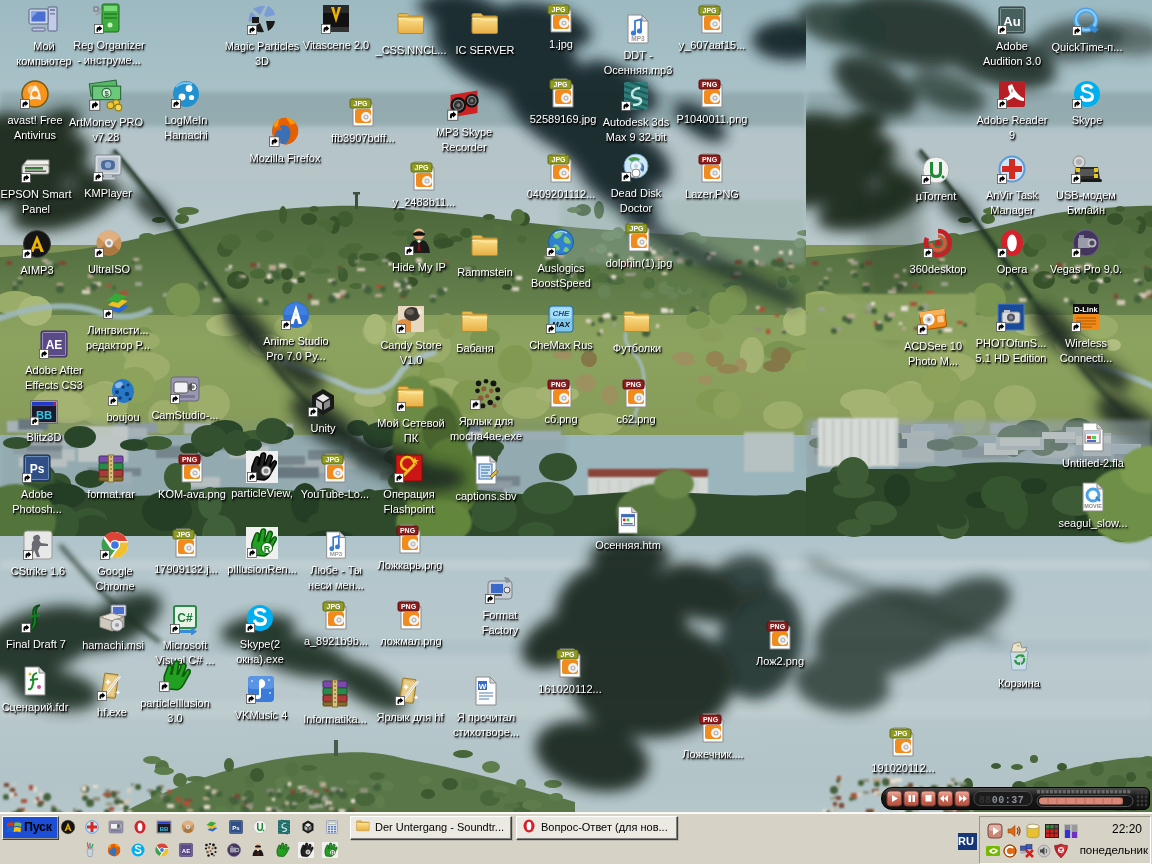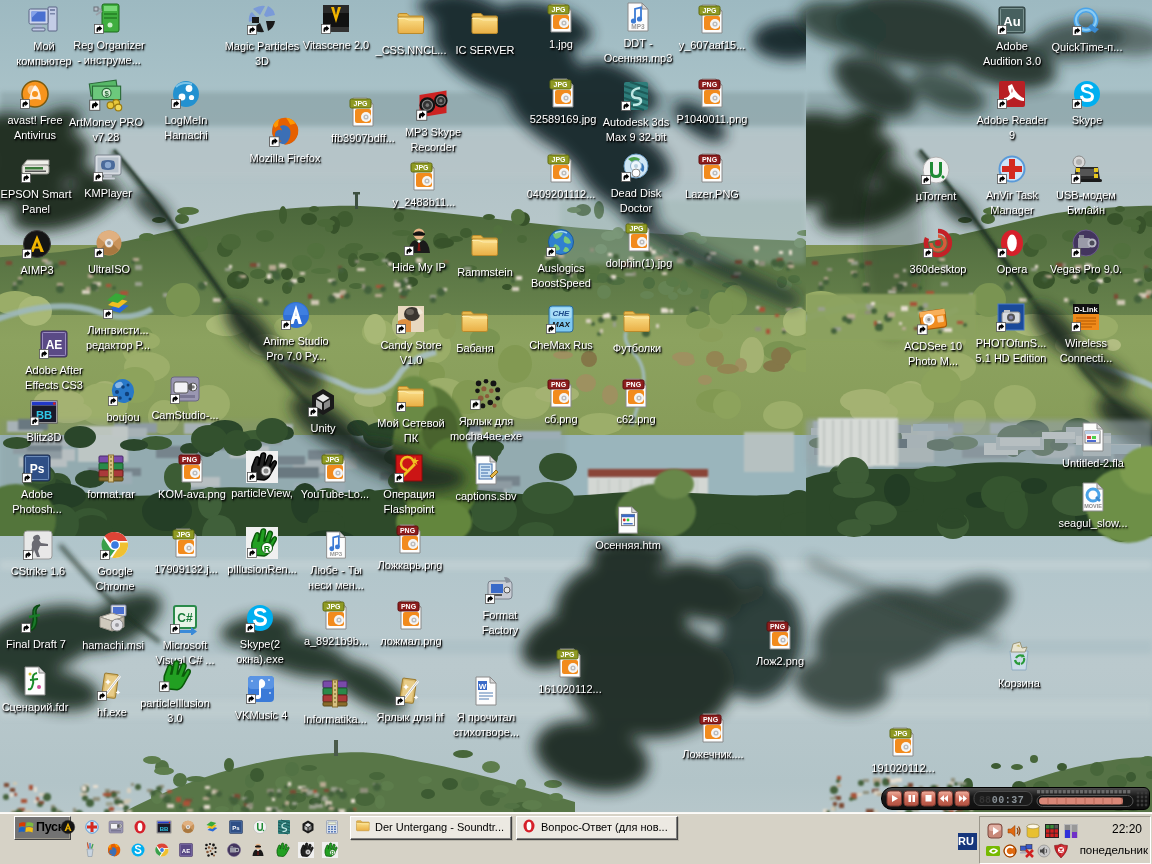--- a/index.html
+++ b/index.html
@@ -1615,21 +1615,21 @@
       <use href="#folder"></use>
     </svg>
     <div class="t">IC SERVER</div>
   </div>
 <div class="ic" style="left:519px;top:2px">
     <svg class="g" width="32" height="32" viewBox="0 0 32 32">
       <use href="#jpg"></use>
     </svg>
     <div class="t">1.jpg</div>
   </div>
-<div class="ic" style="left:596px;top:1px">
+<div class="ic" style="left:596px;top:13px">
     <svg class="g" width="32" height="32" viewBox="0 0 32 32">
       <use href="#mp3"></use>
     </svg>
     <div class="t">DDT -<br>Осенняя.mp3</div>
   </div>
 <div class="ic" style="left:670px;top:3px">
     <svg class="g" width="32" height="32" viewBox="0 0 32 32">
       <use href="#jpg"></use>
     </svg>
     <div class="t">y_607aaf15...</div>
@@ -1675,21 +1675,21 @@
       <use href="#shc"></use>
     </svg>
     <div class="t">Mozilla Firefox</div>
   </div>
 <div class="ic" style="left:321px;top:96px">
     <svg class="g" width="32" height="32" viewBox="0 0 32 32">
       <use href="#jpg"></use>
     </svg>
     <div class="t">ffb3907bdff...</div>
   </div>
-<div class="ic" style="left:391px;top:86px">
+<div class="ic" style="left:422px;top:86px">
     <svg class="g" width="36" height="36" viewBox="0 0 32 32">
       <use href="#skyperec"></use>
       <use href="#shc"></use>
     </svg>
     <div class="t">MP3 Skype<br>Recorder</div>
   </div>
 <div class="ic" style="left:521px;top:77px">
     <svg class="g" width="32" height="32" viewBox="0 0 32 32">
       <use href="#jpg"></use>
     </svg>
@@ -2263,21 +2263,21 @@
           <circle cx="260" cy="13" r="1.4"></circle>
           <circle cx="264" cy="13" r="1.4"></circle>
           <circle cx="256" cy="17" r="1.4"></circle>
           <circle cx="260" cy="17" r="1.4"></circle>
           <circle cx="264" cy="17" r="1.4"></circle>
         </g>
   </g>
  </svg>
 </div>
 <div style="position:absolute;left:0;top:812px;width:1152px;height:52px;background:#d6d2c6;border-top:1px solid #f8f7f4;box-shadow:inset 0 1px 0 #fcfbf9;z-index:5">
- <div style="position:absolute;left:14px;top:3px;width:55px;height:22px;background:#737373;border:1px solid;border-color:#fff #404040 #404040 #fff;box-shadow:inset -1px -1px 0 #9a968a;text-align:right">
+ <div style="position:absolute;left:2px;top:3px;width:55px;height:22px;background:#1d4ed8;border:1px solid;border-color:#fff #404040 #404040 #fff;box-shadow:inset -1px -1px 0 #9a968a;text-align:right">
   <svg width="17" height="15" viewBox="0 0 34 30" style="position:absolute;left:3px;top:3px">
    <path d="M2,7 Q8,3 15,5 L14,13 Q7,11 2,14 Z" fill="#d83b01"></path>
    <path d="M17,5 Q24,3 31,7 L30,14 Q24,11 16,13 Z" fill="#7cbb3f"></path>
    <path d="M2,16 Q8,13 14,15 L13,24 Q7,22 1,25 Z" fill="#1a64c8"></path>
    <path d="M16,15 Q23,13 30,16 L29,25 Q23,22 15,24 Z" fill="#f5c010"></path>
   </svg>
   <span style="position:absolute;left:21px;top:3px;font-size:12.5px;font-weight:bold;color:#000;letter-spacing:-0.3px">Пуск</span>
  </div>
  <svg width="16" height="16" viewBox="0 0 32 32" style="position:absolute;left:60px;top:6px">
       <use href="#aimp"></use>

